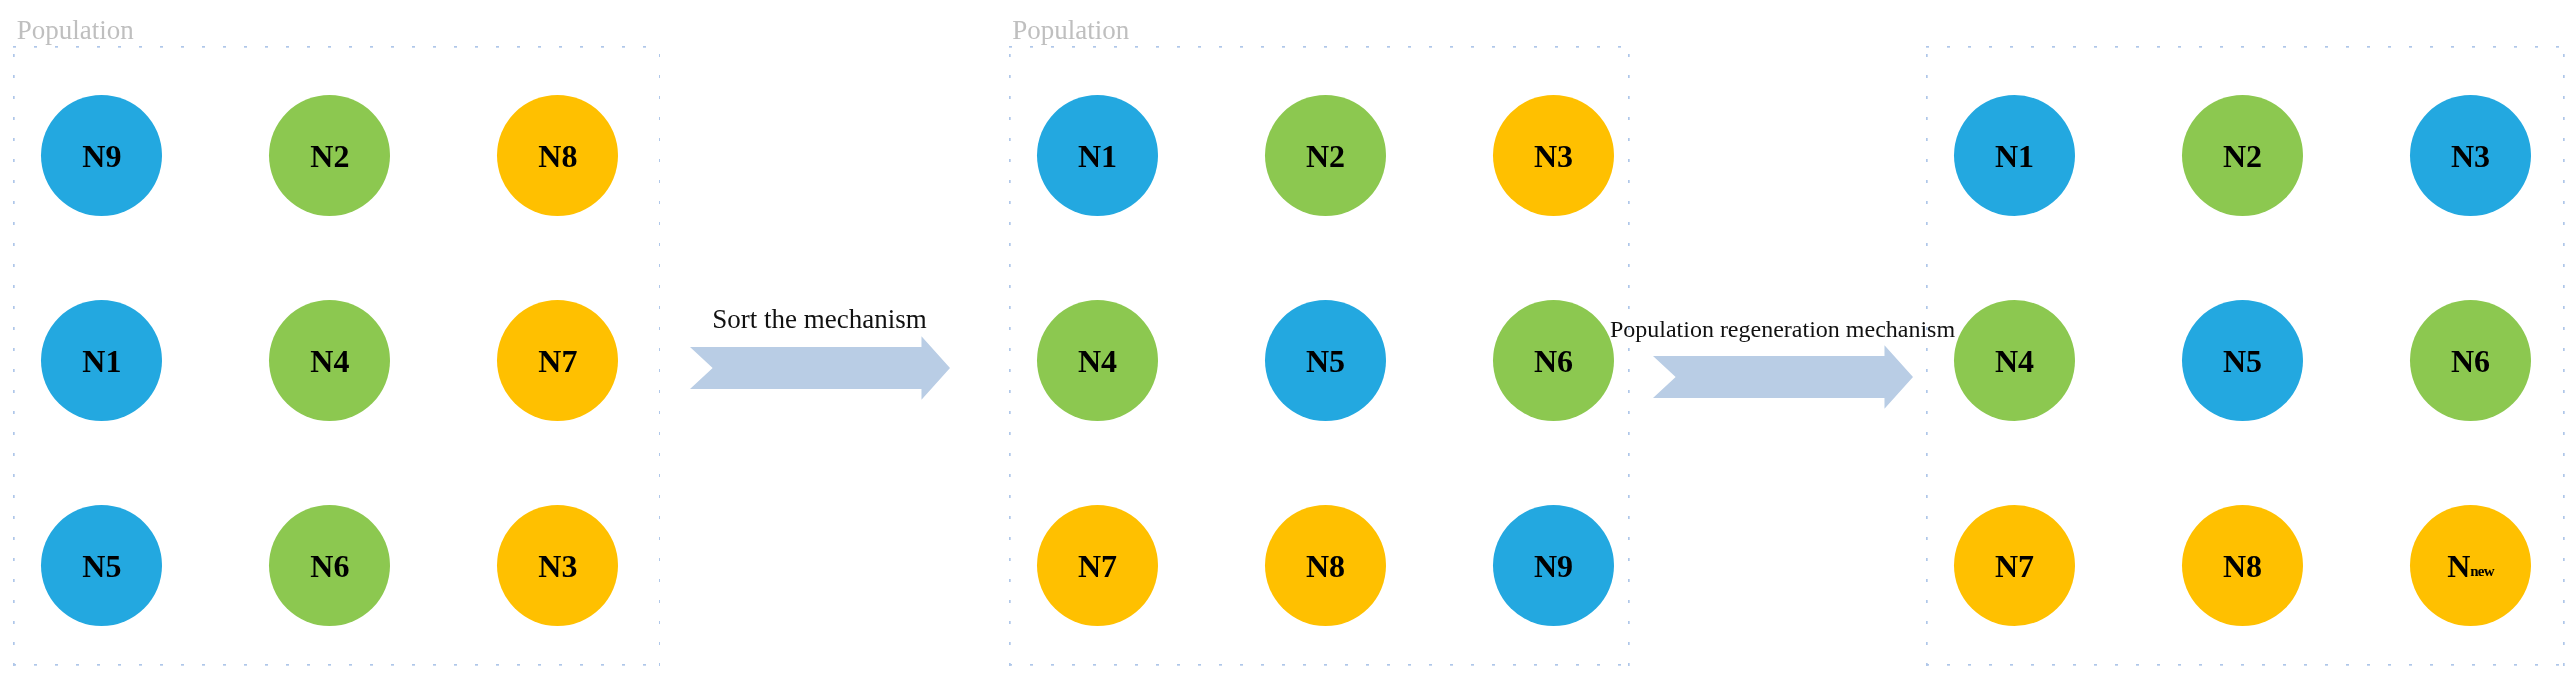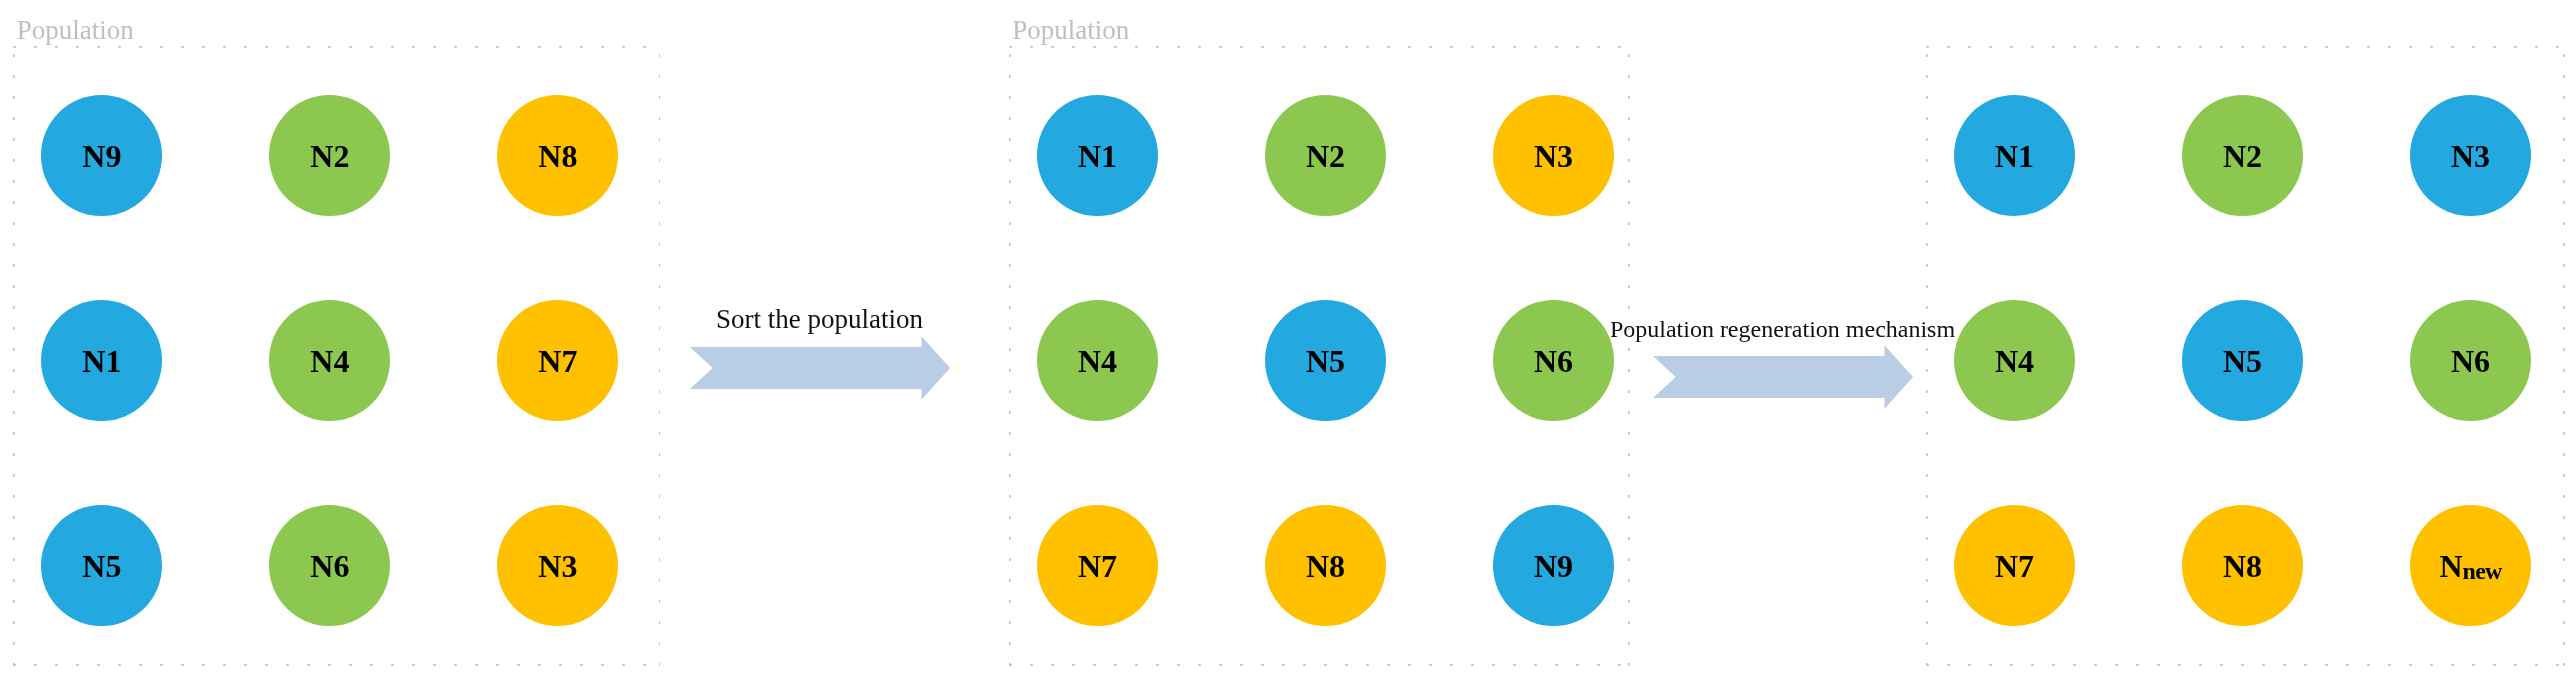--- a/index.html
+++ b/index.html
@@ -56,21 +56,21 @@
     color: var(--node_text,#000000);
     font-weight: 700;
     font-size: 32px;
     line-height: 1;
   }
   .node[data-color="blue"]   { background: var(--blue,#23A8E0); }
   .node[data-color="green"]  { background: var(--green,#8CC850); }
   .node[data-color="orange"] { background: var(--orange,#FFC000); font-family: Liberation Serif, serif; }
 
   .node .nsub {
-    font-size: 24px;
+    font-size: 15px;
     font-weight: 700;
     position: relative;
     top: 5.9px;
     letter-spacing: -0.8px;
   }
 
   
   .arrow-group { position: absolute; text-align: center; }
   .arrow-group-1 { left: 689px;  top: 305px; width: 261px; }
   .arrow-group-2 { left: 1604px; top: 316px; width: 357px; }
@@ -127,21 +127,21 @@
           <span class="nsub"></span>
         </div>
       <div class="node" data-color="orange">
           <span>N3</span>
           <span class="nsub"></span>
         </div>
     </div>
   </div>
 
   <div class="arrow-group arrow-group-1">
-    <div class="arrow-label">Sort the population</div>
+    <div class="arrow-label">Sort the mechanism</div>
     <svg class="arrow" width="260" height="64" viewBox="0 0 310 76">
       <polygon points="0,13 276,13 276,0 310,38 276,76 276,63 0,63 27,38"></polygon>
     </svg>
   </div>
 
   <div class="pop-box box-2">
     <div class="box-label">Population</div>
     <div class="node-grid">
       <div class="node" data-color="blue">
           <span>N1</span>

